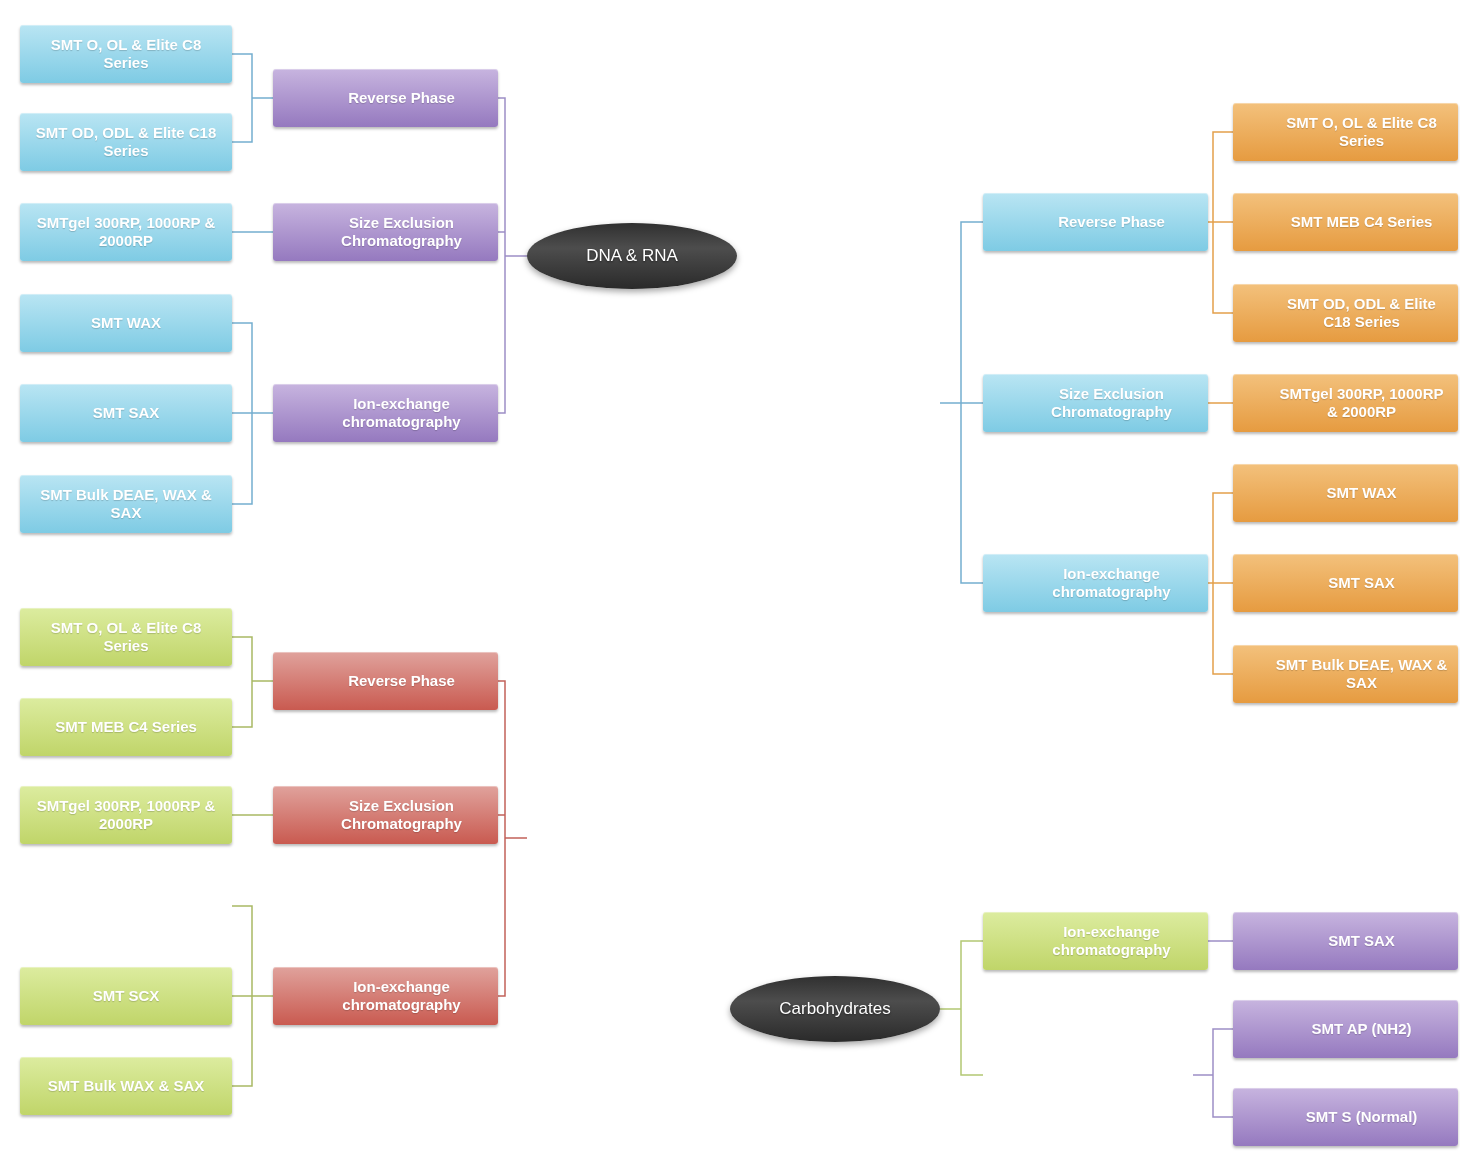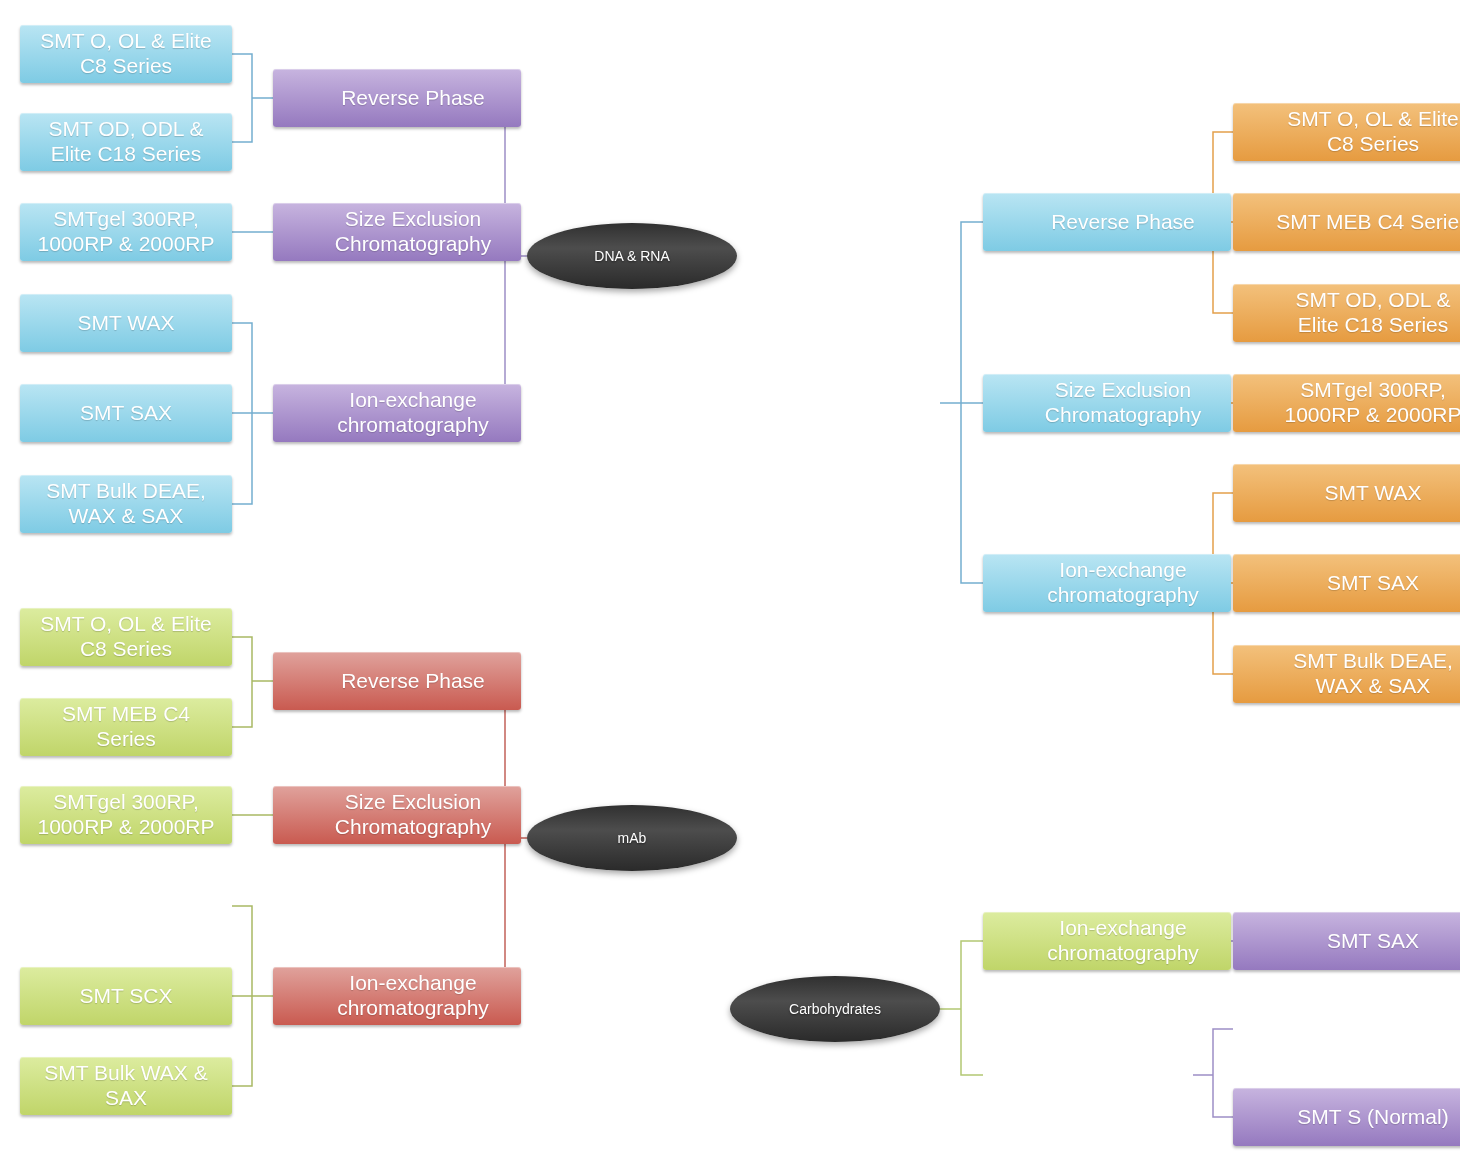--- a/index.html
+++ b/index.html
@@ -5,35 +5,36 @@
   html, body { margin:0; padding:0; background:#ffffff; }
   .canvas {
     position:relative; width:1460px; height:1167px; background:#ffffff;
     font-family:"Liberation Sans", sans-serif; overflow:hidden;
   }
   .wires { position:absolute; left:0; top:0; }
   .wires path { fill:none; stroke-width:1.5px; }
   .node {
     position:absolute; width:212px; height:58px; border-radius:3px;
     display:flex; align-items:center; justify-content:center;
-    text-align:center; color:#ffffff; font-size:21px; line-height:1.18;
+    text-align:center; color:#ffffff; font-size:15px; line-height:1.18;
     padding:2px 10px; box-sizing:border-box;
     box-shadow:0 2px 3px rgba(0,0,0,0.28), inset 0 1px 0 rgba(255,255,255,0.35);
     text-shadow:0 1px 1px rgba(0,0,0,0.18);
+    font-weight:bold;
   }
-  .mid { width:248px;padding-left:42px; }
+  .mid { width:225px;padding-left:42px; }
   .blue   { background:linear-gradient(var(--blue-top), var(--blue-bottom)); }
   .purple { background:linear-gradient(var(--purple-top), var(--purple-bottom)); }
   .orange { background:linear-gradient(var(--orange-top), var(--orange-bottom)); }
   .green  { background:linear-gradient(var(--green-top), var(--green-bottom)); }
   .red    { background:linear-gradient(var(--red-top), var(--red-bottom)); }
   .ellipse {
     position:absolute; width:210px; height:66px; border-radius:50%;
     display:flex; align-items:center; justify-content:center;
-    color:#ffffff; font-size:14px; text-align:center;
+    color:#ffffff; font-size:17px; text-align:center;
     background:linear-gradient(180deg, var(--ellipse-top) 0%, var(--ellipse-mid) 38%, var(--ellipse-bottom) 100%);
     box-shadow:0 3px 6px rgba(0,0,0,0.35);
     text-shadow:0 1px 2px rgba(0,0,0,0.5);
   }
   .l-blue   { stroke:var(--line-blue); }
   .l-purple { stroke:var(--line-purple); }
   .l-orange { stroke:var(--line-orange); }
   .l-olive  { stroke:var(--line-olive); }
   .l-red    { stroke:var(--line-red); }
   .l-green  { stroke:var(--line-green); }
@@ -77,20 +78,20 @@
   <div class="node mid orange" style="left:1233px;top:645px">SMT Bulk DEAE, WAX &amp; SAX</div>
 
   <div class="node green" style="left:20px;top:608px">SMT O, OL &amp; Elite C8 Series</div>
   <div class="node green" style="left:20px;top:698px">SMT MEB C4 Series</div>
   <div class="node green" style="left:20px;top:786px">SMTgel 300RP, 1000RP &amp; 2000RP</div>
   <div class="node green" style="left:20px;top:1057px">SMT Bulk WAX &amp; SAX</div>
   <div class="node green" style="left:20px;top:967px">SMT SCX</div>
   <div class="node mid red" style="left:273px;top:652px">Reverse Phase</div>
   <div class="node mid red" style="left:273px;top:786px">Size Exclusion Chromatography</div>
   <div class="node mid red" style="left:273px;top:967px">Ion-exchange chromatography</div>
-  <div class="ellipse" style="left:527px;top:805px">mAb</div>
 
   <div class="ellipse" style="left:730px;top:976px">Carbohydrates</div>
   <div class="node mid green" style="left:983px;top:912px">Ion-exchange chromatography</div>
   <div class="node mid purple" style="left:1233px;top:912px">SMT SAX</div>
+  <div class="node mid purple" style="left:1233px;top:1000px">SMT AP (NH2)</div>
   <div class="node mid purple" style="left:1233px;top:1088px">SMT S (Normal)</div>
 
 </div>
 
 </body></html>

